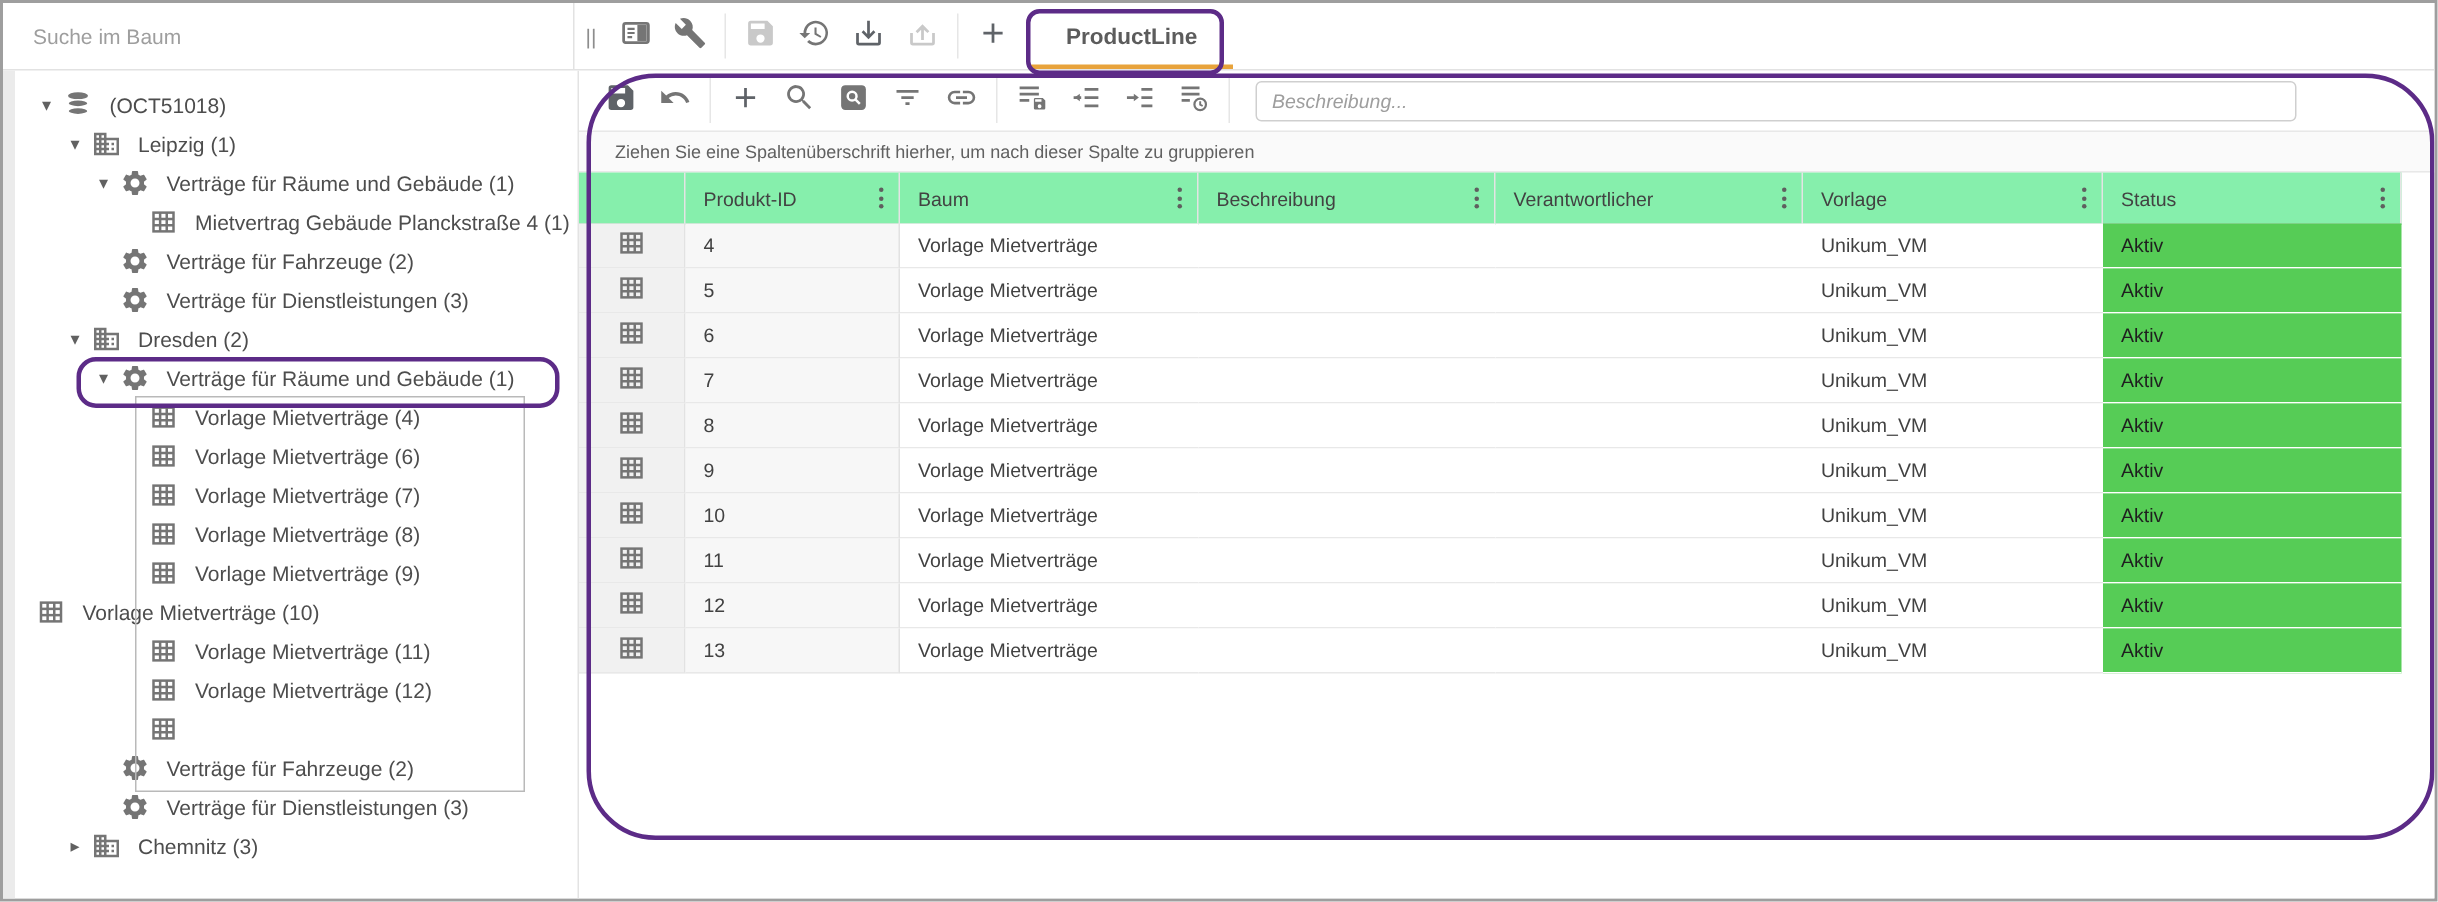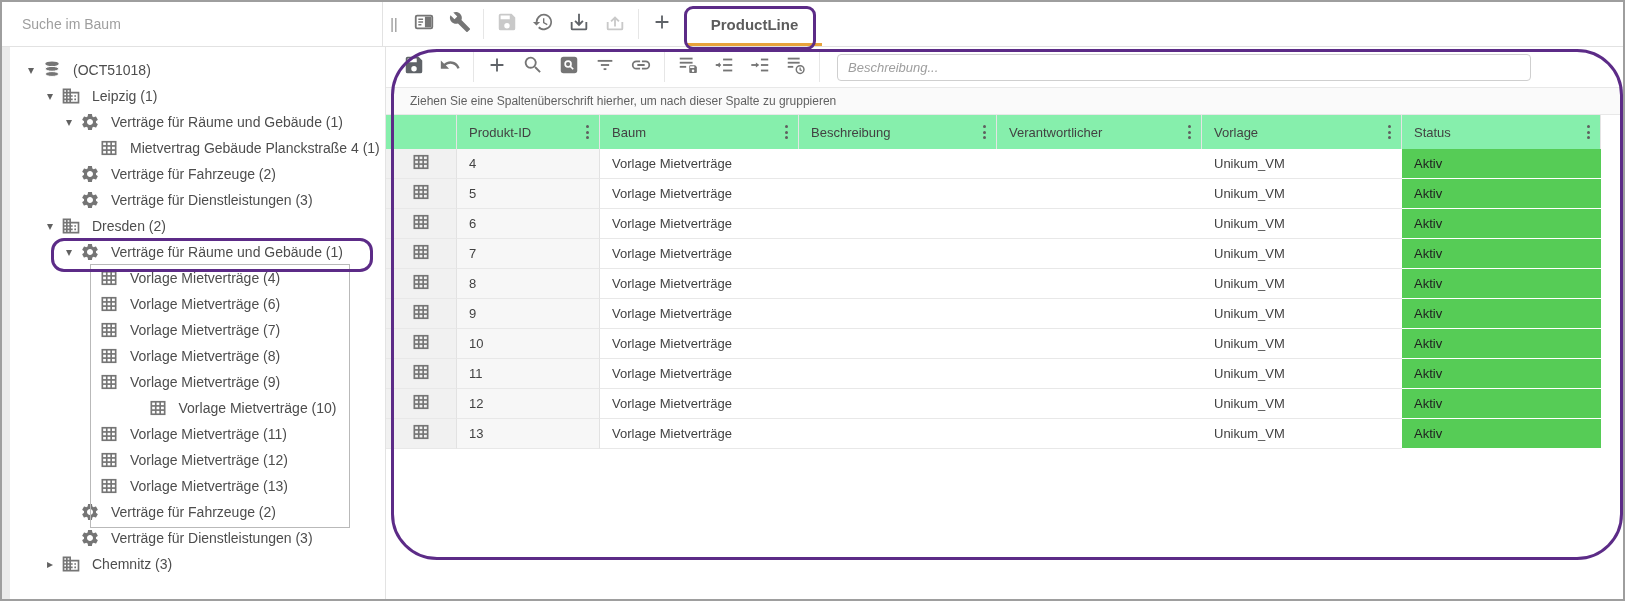--- a/index.html
+++ b/index.html
@@ -272,21 +272,21 @@
               <rect x="4" y="4.5" width="16" height="15"></rect>
               <line x1="4" y1="9.5" x2="20" y2="9.5"></line>
               <line x1="4" y1="14.5" x2="20" y2="14.5"></line>
               <line x1="9.3" y1="4.5" x2="9.3" y2="19.5"></line>
               <line x1="14.6" y1="4.5" x2="14.6" y2="19.5"></line>
             </g>
           </svg>
         </span>
         <span class="tree-label">Vorlage Mietverträge (9)</span>
       </div>
-      <div class="tree-row" style="padding-left: 75px; justify-content: center;">
+      <div class="tree-row" style="">
         <span class="tree-arrow"></span>
         <span class="tree-ico">
           <svg width="20" height="20" viewBox="0 0 24 24">
             <g stroke="#757575" stroke-width="2" fill="none">
               <rect x="4" y="4.5" width="16" height="15"></rect>
               <line x1="4" y1="9.5" x2="20" y2="9.5"></line>
               <line x1="4" y1="14.5" x2="20" y2="14.5"></line>
               <line x1="9.3" y1="4.5" x2="9.3" y2="19.5"></line>
               <line x1="14.6" y1="4.5" x2="14.6" y2="19.5"></line>
             </g>
@@ -330,21 +330,20 @@
           <svg width="20" height="20" viewBox="0 0 24 24">
             <g stroke="#757575" stroke-width="2" fill="none">
               <rect x="4" y="4.5" width="16" height="15"></rect>
               <line x1="4" y1="9.5" x2="20" y2="9.5"></line>
               <line x1="4" y1="14.5" x2="20" y2="14.5"></line>
               <line x1="9.3" y1="4.5" x2="9.3" y2="19.5"></line>
               <line x1="14.6" y1="4.5" x2="14.6" y2="19.5"></line>
             </g>
           </svg>
         </span>
-        <span class="tree-label">Vorlage Mietverträge (13)</span>
       </div>
       <div class="tree-row" style="padding-left: 56px;">
         <span class="tree-arrow"></span>
         <span class="tree-ico">
           <svg width="20" height="20" viewBox="0 0 24 24">
             <path d="M19.14 12.94c.04-.3.06-.61.06-.94 0-.32-.02-.64-.07-.94l2.03-1.58c.18-.14.23-.41.12-.61l-1.92-3.32c-.12-.22-.37-.29-.59-.22l-2.39.96c-.5-.38-1.03-.7-1.62-.94l-.36-2.54c-.04-.24-.24-.41-.48-.41h-3.84c-.24 0-.43.17-.47.41l-.36 2.54c-.59.24-1.13.57-1.62.94l-2.39-.96c-.22-.08-.47 0-.59.22L2.74 8.87c-.12.21-.08.47.12.61l2.03 1.58c-.05.3-.09.63-.09.94s.02.64.07.94l-2.03 1.58c-.18.14-.23.41-.12.61l1.92 3.32c.12.22.37.29.59.22l2.39-.96c.5.38 1.03.7 1.62.94l.36 2.54c.05.24.24.41.48.41h3.84c.24 0 .44-.17.47-.41l.36-2.54c.59-.24 1.13-.56 1.62-.94l2.39.96c.22.08.47 0 .59-.22l1.92-3.32c.12-.22.07-.47-.12-.61l-2.01-1.58zM12 15.6c-1.98 0-3.6-1.62-3.6-3.6s1.62-3.6 3.6-3.6 3.6 1.62 3.6 3.6-1.62 3.6-3.6 3.6z" fill="#757575"></path>
           </svg>
         </span>
         <span class="tree-label">Verträge für Fahrzeuge (2)</span>
       </div>

